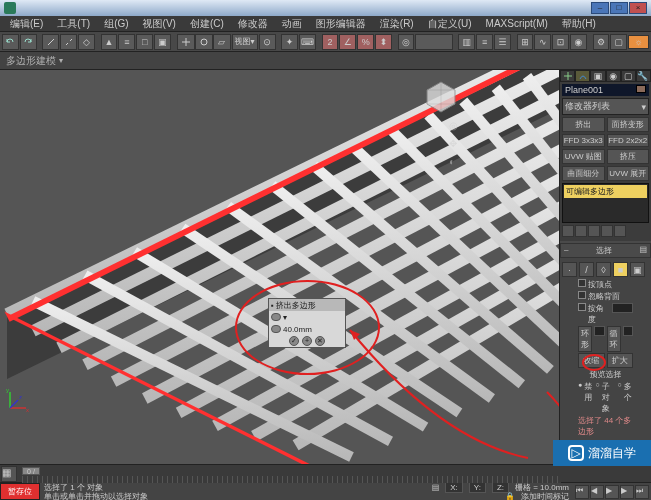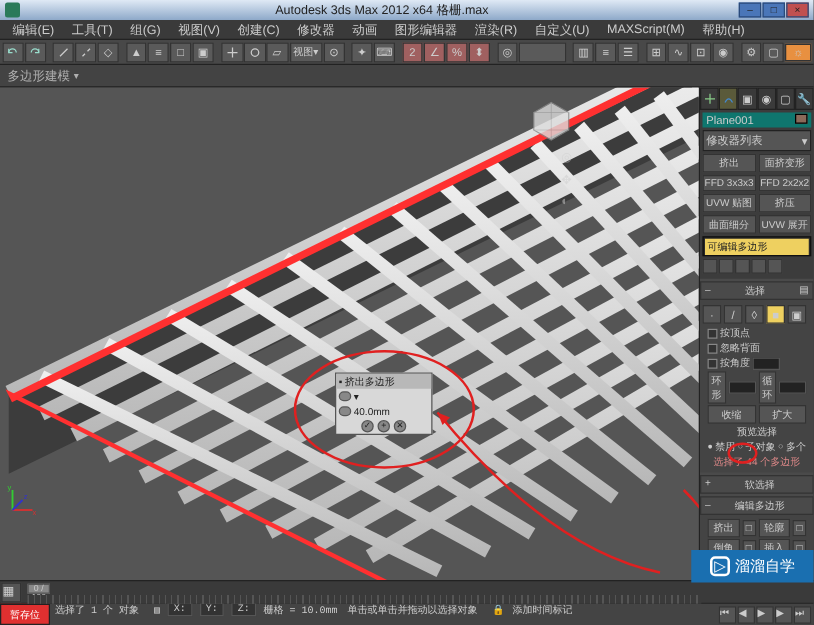--- a/index.html
+++ b/index.html
@@ -85,74 +85,73 @@
 .vt-btn { width: 16px; height: 14px; opacity: .5; }
 
 .cmd-panel {
   width: 92px; background: #4a4a4a; border-left: 1px solid #222;
   display: flex; flex-direction: column; font-size: 9px; overflow: hidden;
 }
 .cmd-tabs { display: flex; height: 18px; background: #3a3a3a; }
 .cmd-tab { flex: 1; border: 1px solid #222; display: flex; align-items: center; justify-content: center; }
 .cmd-tab.active { background: #5a5a3a; }
 .modlist { background: #3c3c3c; padding: 2px 2px; }
-.obj-name { background: #0f766e; padding: 1px 3px; margin-bottom: 2px; display: flex; justify-content: space-between; }
+.obj-name { background: #0f172a; padding: 1px 3px; margin-bottom: 2px; display: flex; justify-content: space-between; }
 .swatch { width: 10px; height: 8px; background: #8a6a5a; border: 1px solid #000; }
 .mod-drop { background: #555; border: 1px solid #222; padding: 1px 2px; margin-bottom: 2px; display: flex; justify-content: space-between; align-items: center; }
 .mod-btns { display: grid; grid-template-columns: 1fr 1fr; gap: 2px; margin-bottom: 2px; }
 .mod-btn { background: #555; border: 1px solid #333; text-align: center; padding: 1px 0; font-size: 8px; }
-.mod-stack { background: #2a2a2a; border: 1px solid #111; height: 16px; padding: 1px; }
+.mod-stack { background: #2a2a2a; border: 1px solid #111; height: 40px; padding: 1px; }
 .mod-stack .stack-item { background: #eed060; color: #222; padding: 1px 2px; font-size: 8px; }
 .stack-tools { display: flex; gap: 1px; margin: 2px 0; }
 .stack-tools .st { width: 12px; height: 12px; background: #555; border: 1px solid #333; }
 
 .rollout { margin-top: 2px; }
 .rollout-hdr { background: #4a4a4a; border: 1px solid #333; padding: 1px 3px; text-align: center; font-size: 8px; display: flex; justify-content: space-between; }
 .rollout-body { background: #444; padding: 2px; }
 .sub-obj-row { display: flex; gap: 2px; margin: 2px 0; }
 .sub-obj { width: 15px; height: 15px; background: #555; border: 1px solid #333; display: flex; align-items: center; justify-content: center; }
 .sub-obj.active { background: #eed060; }
-.opt-row { display: flex; align-items: center; gap: 2px; font-size: 8px; margin: 1px 4px; }
+.opt-row { display: flex; align-items: flex-start; gap: 2px; font-size: 8px; margin: 1px 16px; }
 .chk { width: 8px; height: 8px; border: 1px solid #888; background: #333; }
 .opt-btn { background: #555; border: 1px solid #333; padding: 1px 2px; text-align: center; font-size: 8px; flex: 1; }
 .spinner { width: 22px; height: 10px; background: #222; border: 1px solid #555; font-size: 7px; text-align: right; padding-right: 1px; }
 .annot-circle-small { position: absolute; left: 582px; top: 354px; width: 24px; height: 17px; border: 2px solid #e02020; border-radius: 50%; pointer-events: none; z-index: 50; }
 
 .timeline {
   height: 18px; background: #3a3a3a; display: flex; align-items: center;
   border-top: 1px solid #222; position: relative;
 }
 .time-scrub { position: absolute; left: 22px; top: 2px; height: 8px; width: 18px; background: #888; border: 1px solid #555; font-size: 7px; text-align: center; }
 .time-ruler { position: absolute; left: 22px; right: 90px; top: 11px; height: 7px; background: repeating-linear-gradient(90deg, #555 0, #555 1px, #3a3a3a 1px, #3a3a3a 5px); }
 .time-btn { width: 16px; height: 16px; background: #555; border: 1px solid #333; margin-left: 1px; }
 
 .statusbar {
   height: 18px; background: #444; display: flex; font-size: 8px; align-items: stretch;
   border-top: 1px solid #222;
 }
 .status-left { width: 40px; background: #e03030; color: #fff; display: flex; align-items: center; justify-content: center; border: 1px solid #222; }
-.status-mid { flex: 1; display: flex; flex-direction: row; font-family: Liberation Mono, monospace; }
+.status-mid { flex: 1; display: flex; flex-direction: column; }
 .status-row { height: 9px; display: flex; align-items: center; padding: 0 4px; gap: 6px; }
 .status-field { background: #333; border: 1px solid #555; padding: 0 4px; }
 .status-right { display: flex; align-items: center; gap: 1px; padding: 0 2px; }
 .play-btn { width: 14px; height: 14px; background: #555; border: 1px solid #333; }
 
 .watermark {
   position: absolute; right: 0; bottom: 34px; width: 98px; height: 26px;
   background: #1a6fb0; display: flex; align-items: center; justify-content: center;
   gap: 4px; color: #fff; font-size: 12px; z-index: 60;
 }
 .watermark .wm-icon { width: 16px; height: 16px; border: 2px solid #fff; border-radius: 4px; display: flex; align-items: center; justify-content: center; }
 </style>
 </head>
 <body>
 
 <div class="titlebar">
   <div class="app-icon"></div>
-  <div class="title-text">Autodesk 3ds Max  2012 x64   格栅.max</div>
   <div class="win-btns">
     <div class="win-btn">–</div>
     <div class="win-btn">□</div>
     <div class="win-btn close">×</div>
   </div>
 </div>
 
 <div class="menubar" id="menubar">
 <div class="menu-item">编辑(E)</div>
     <div class="menu-item">工具(T)</div>

